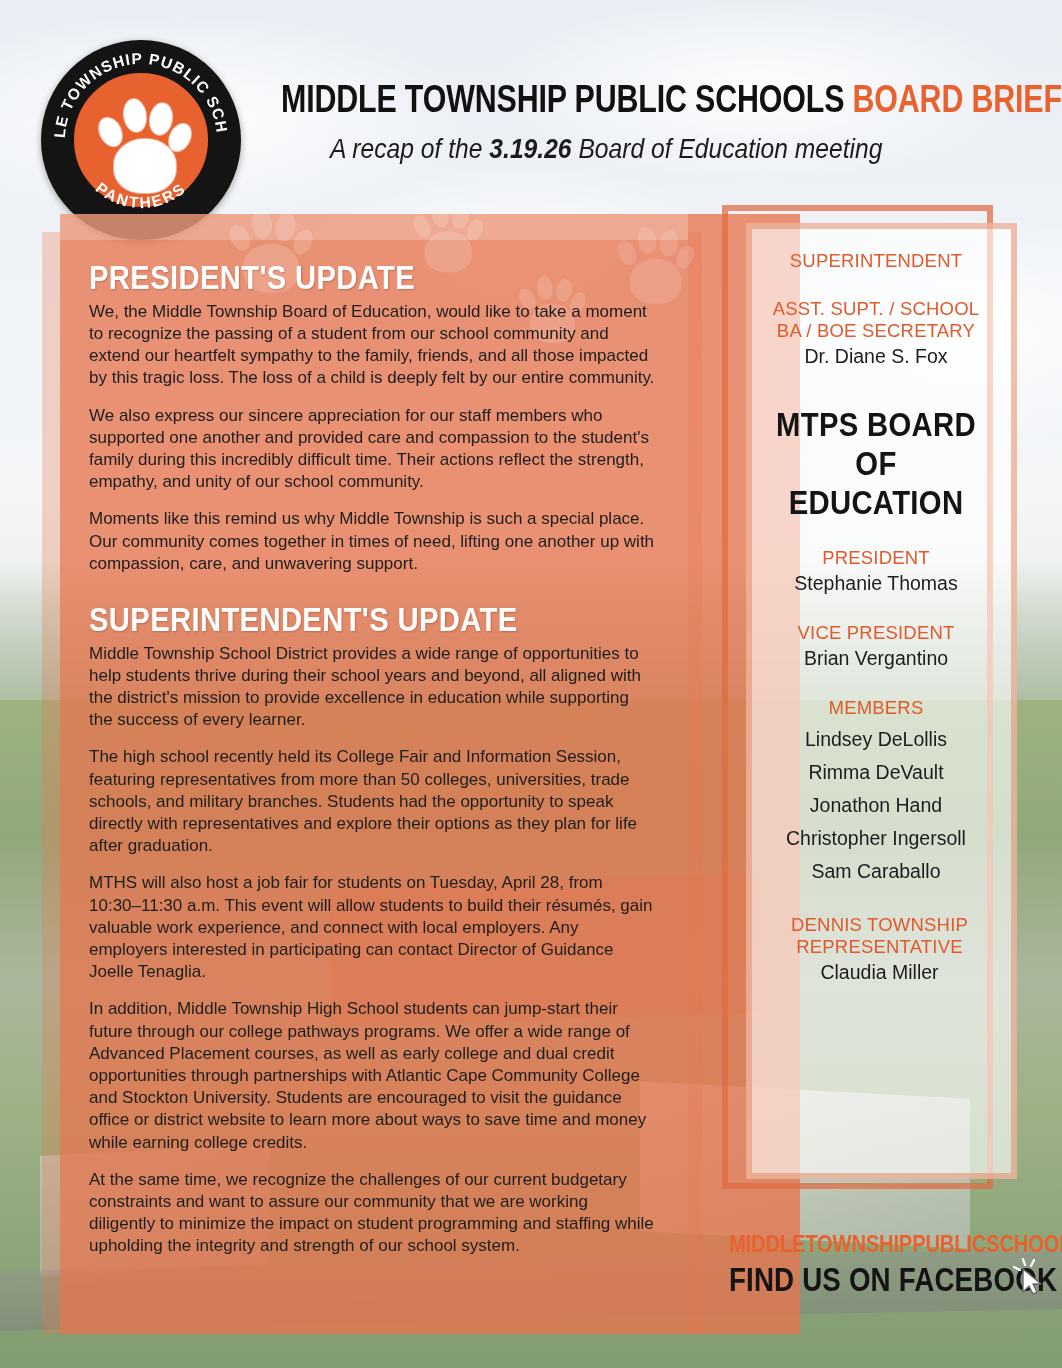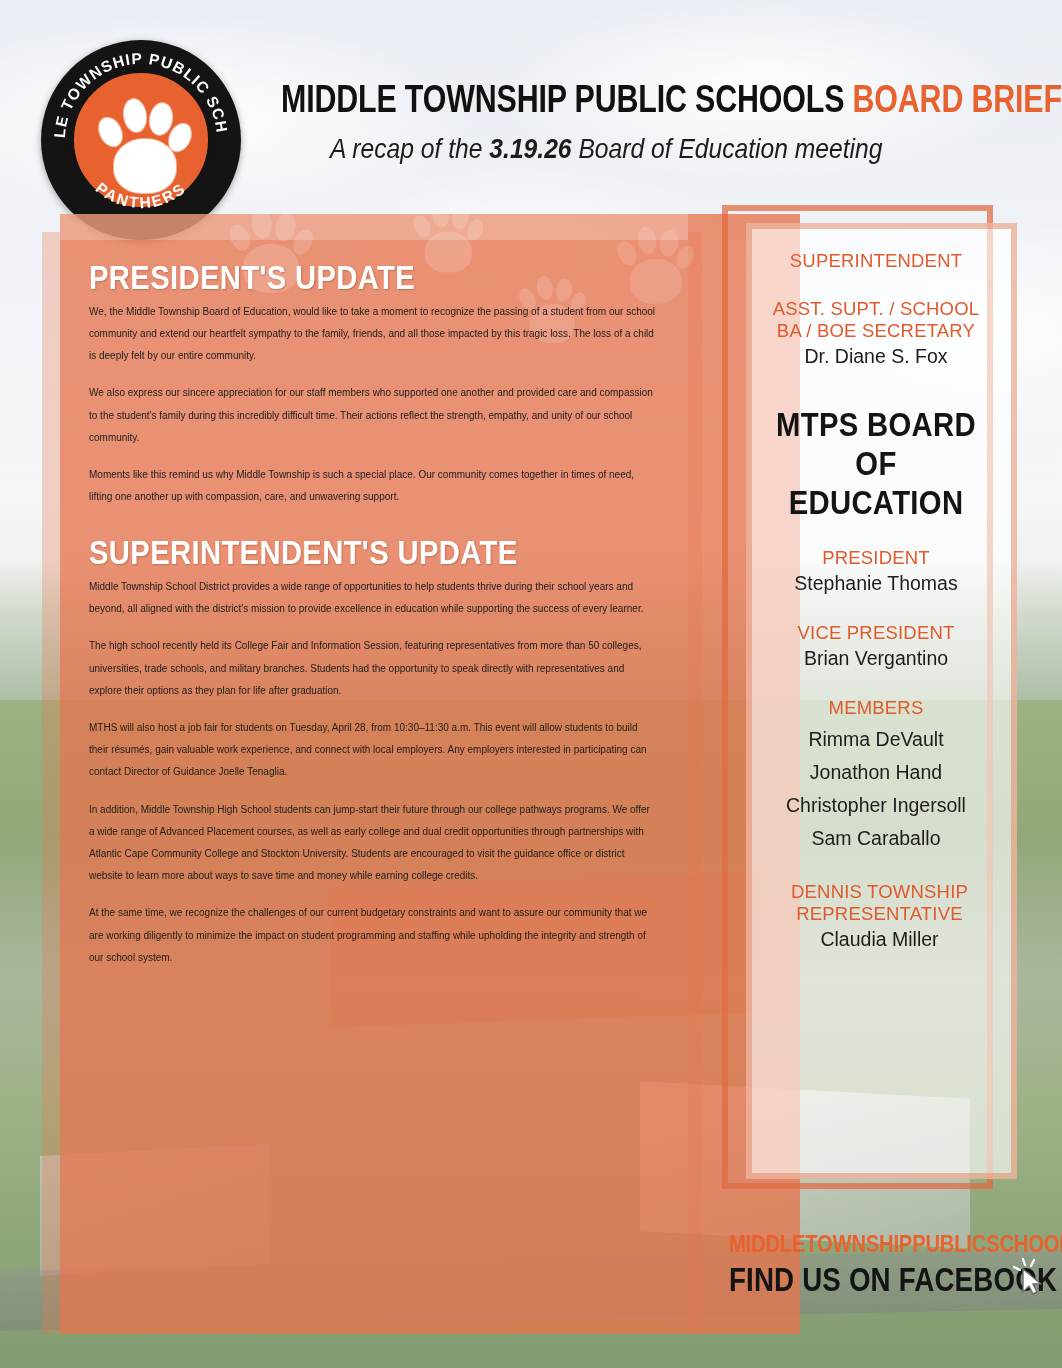--- a/index.html
+++ b/index.html
@@ -147,21 +147,21 @@
     font-family: "Liberation Sans Narrow", "Liberation Sans", sans-serif;
     font-size: 34px; font-weight: 700; color: #ffffff;
     letter-spacing: 0.4px; line-height: 1.05;
     transform: scaleX(0.86); transform-origin: left center;
     text-shadow: 1px 1px 2px rgba(120,50,30,0.35);
     white-space: nowrap;
     margin-bottom: 5px;
   }
   .sec-head.second { margin-top: 27px; }
   .para {
-    font-size: 10px; line-height: 22.2px; color: #1d1d1d;
+    font-size: 17px; line-height: 22.2px; color: #1d1d1d;
     margin-bottom: 15px;
   }
   .para:last-child { margin-bottom: 6px; }
 
   
   .frame-outer {
     position: absolute; left: 722px; top: 205px; width: 271px; height: 984px;
     border: 6px solid rgba(224,106,64,0.72);
   }
   .frame-inner {
@@ -333,20 +333,21 @@
       <div class="r-name">Stephanie Thomas</div>
     </div>
 
     <div class="blk">
       <div class="r-label">VICE PRESIDENT</div>
       <div class="r-name">Brian Vergantino</div>
     </div>
 
     <div class="blk">
       <div class="r-label" style="margin-bottom:4px;">MEMBERS</div>
+      <div class="mem">Lindsey DeLollis</div>
       <div class="mem">Rimma DeVault</div>
       <div class="mem">Jonathon Hand</div>
       <div class="mem">Christopher Ingersoll</div>
       <div class="mem">Sam Caraballo</div>
     </div>
 
     <div class="blk">
       <div class="r-label">DENNIS TOWNSHIP</div>
       <div class="r-label">REPRESENTATIVE</div>
       <div class="r-name">Claudia Miller</div>

